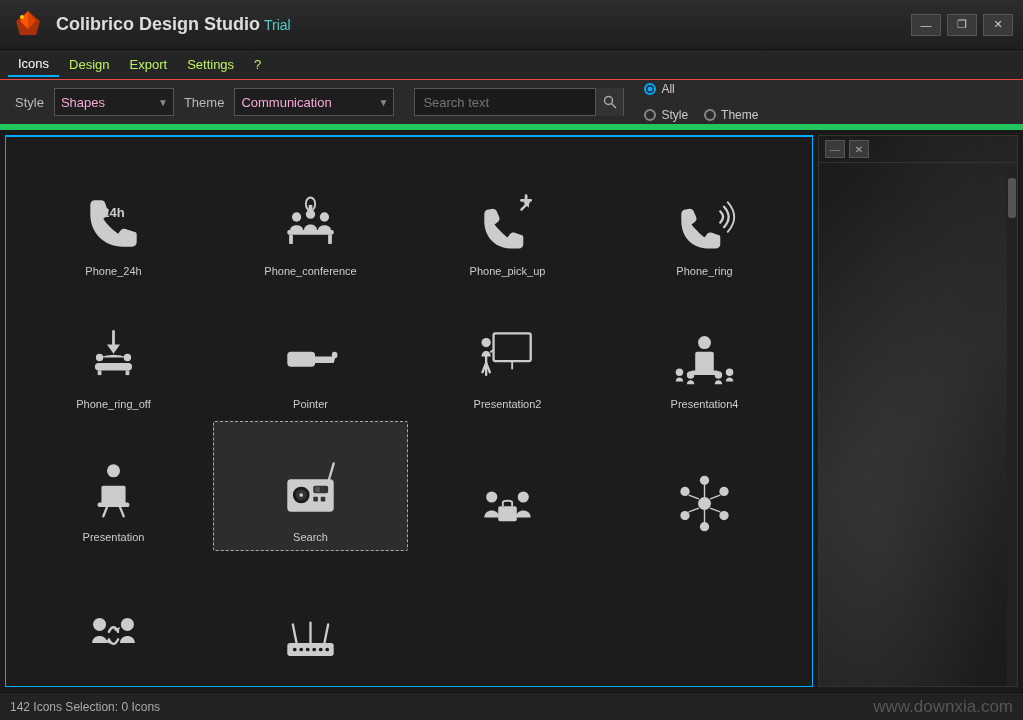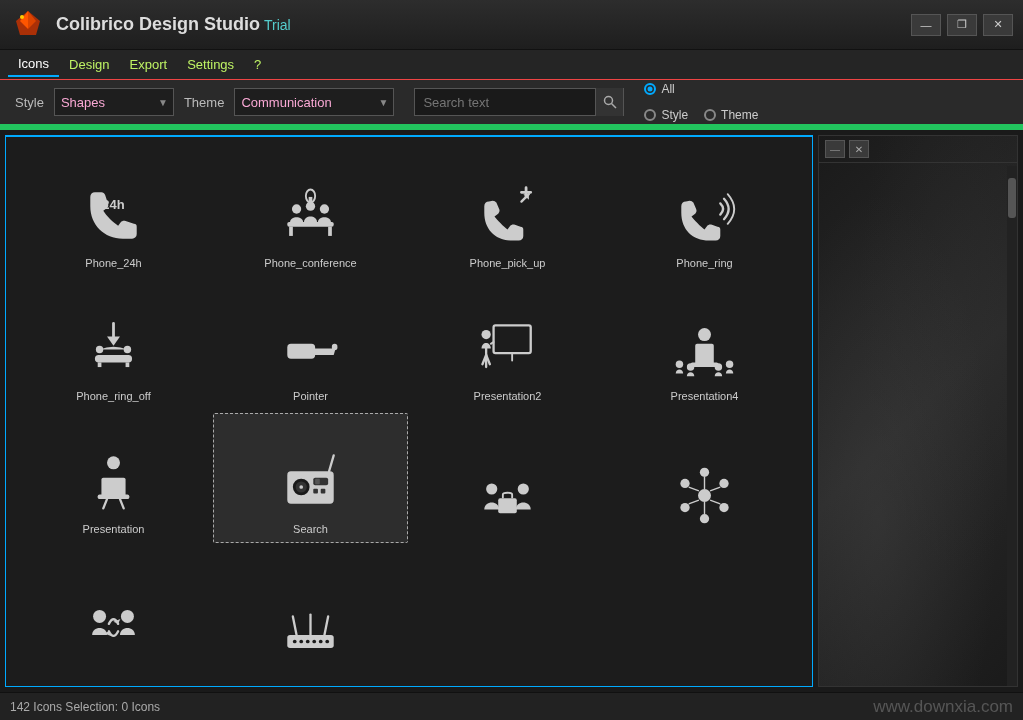--- a/index.html
+++ b/index.html
@@ -203,20 +203,21 @@
       background: #1c1c1c;
     }
     .icon-grid {
       display: grid;
       grid-template-columns: repeat(4, 1fr);
       padding: 10px;
       gap: 2px;
       height: 100%;
       overflow-y: auto;
       overflow-x: hidden;
+      margin-top: 8px;
     }
     .icon-grid::-webkit-scrollbar {
       width: 10px;
     }
     .icon-grid::-webkit-scrollbar-track {
       background: #222;
     }
     .icon-grid::-webkit-scrollbar-thumb {
       background: #555;
       border-radius: 3px;

